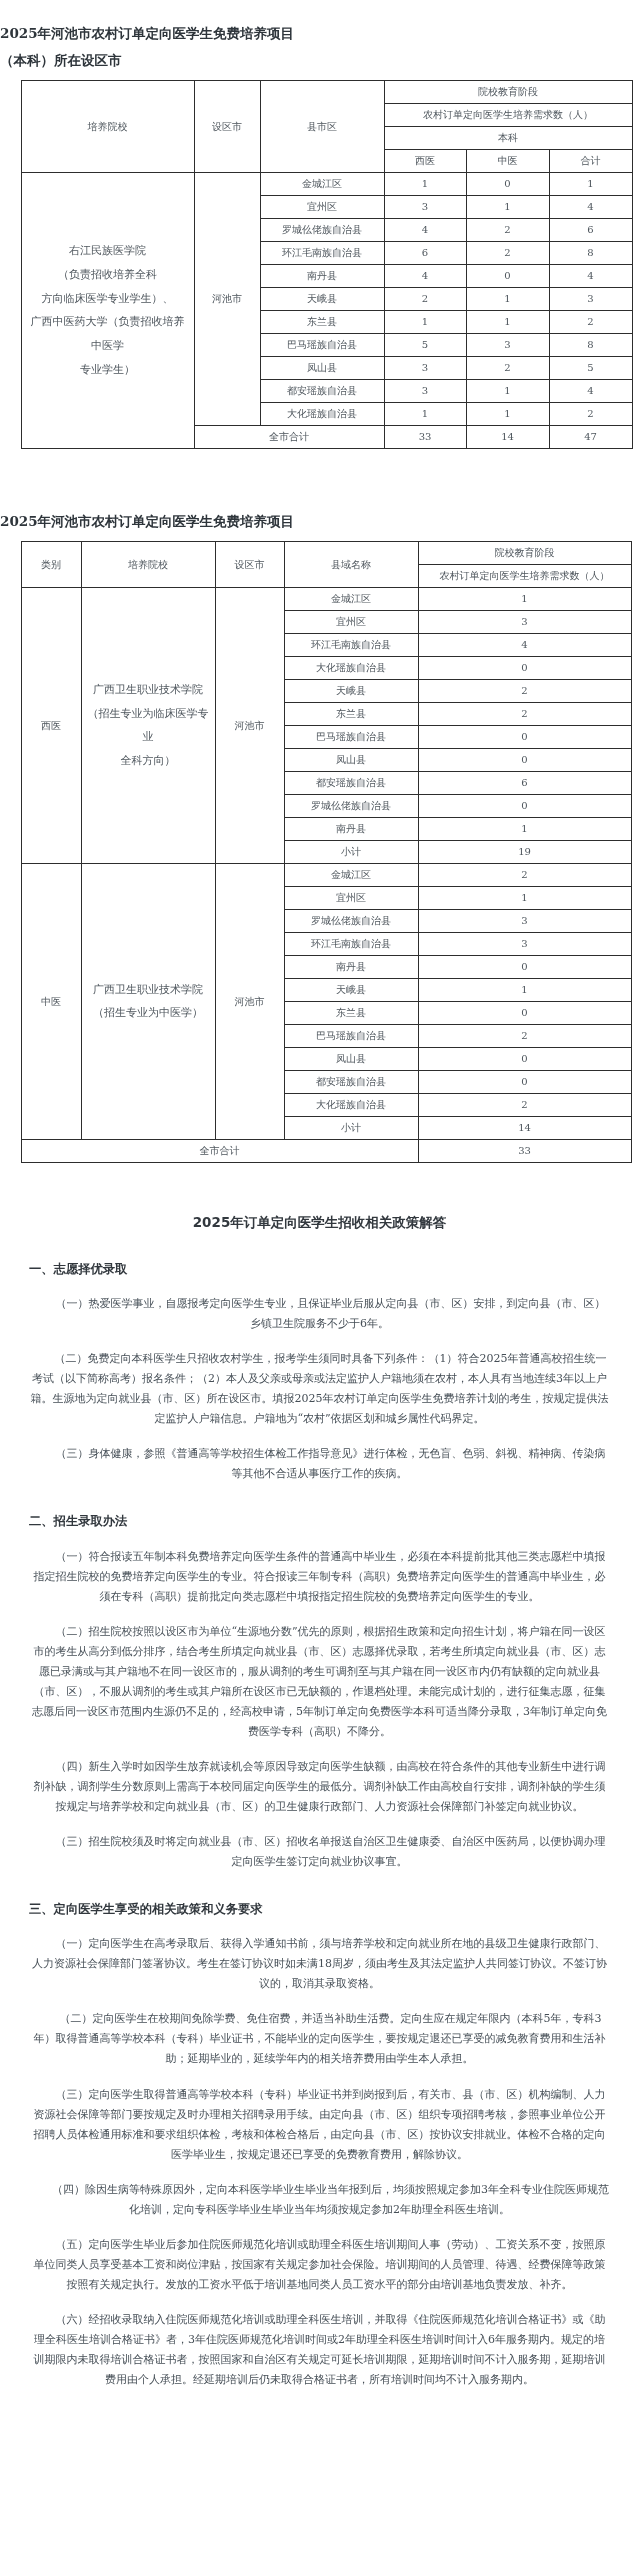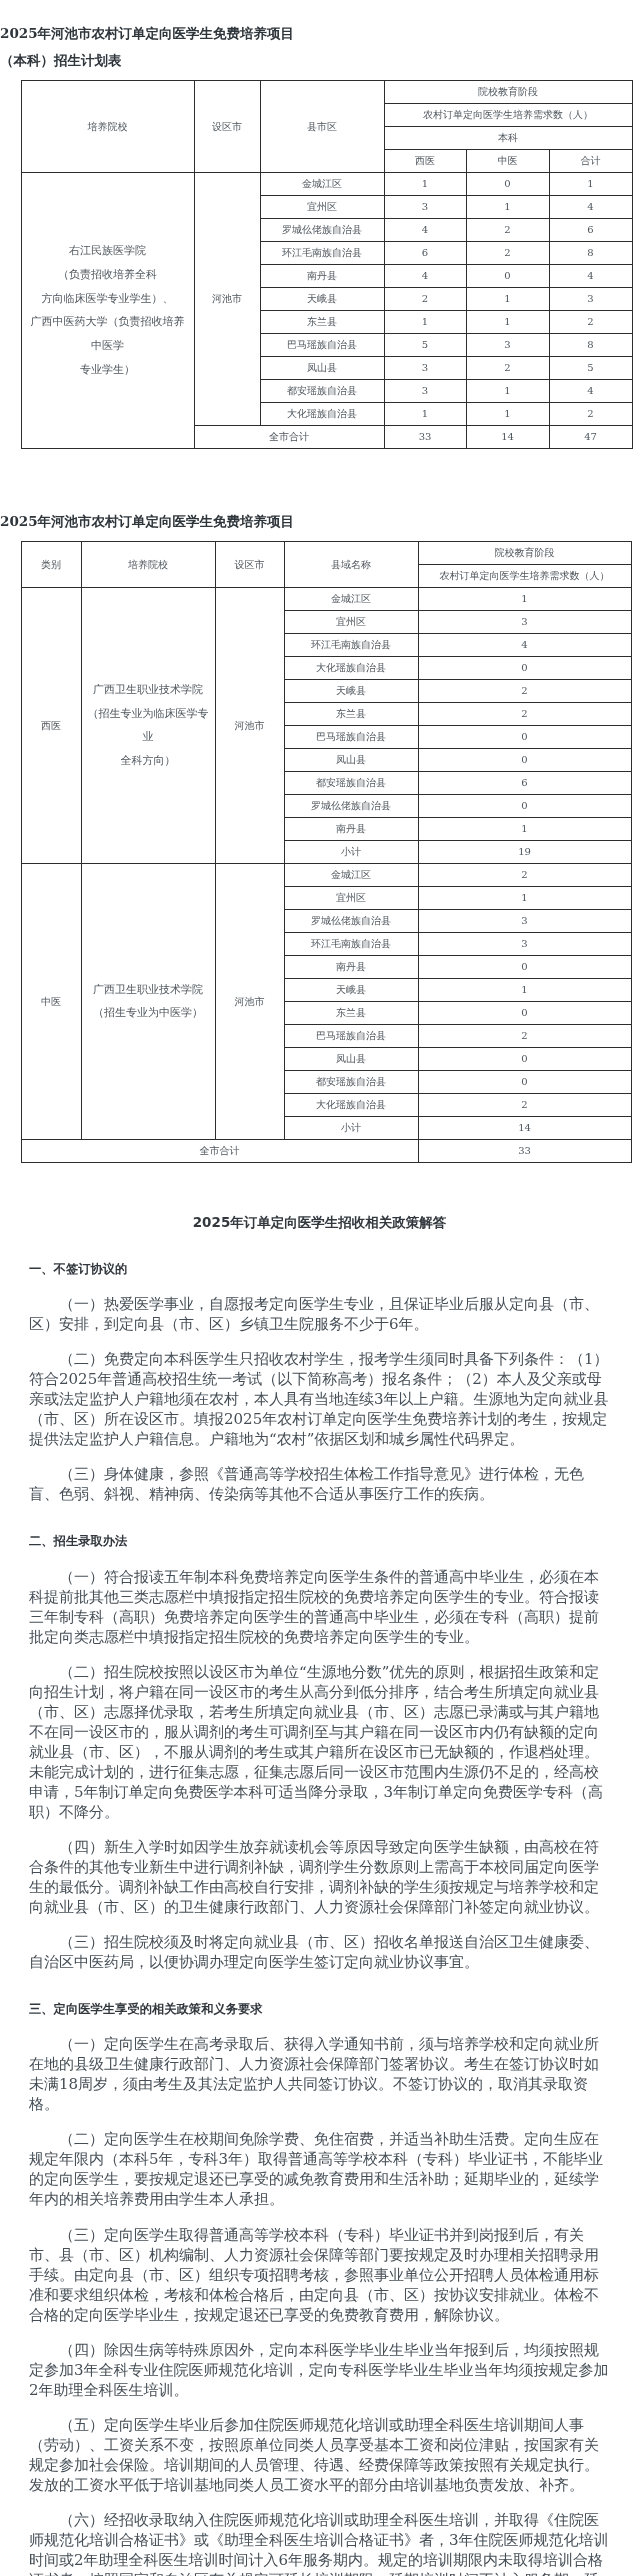--- a/index.html
+++ b/index.html
@@ -28,32 +28,32 @@
   .policy-title{
     text-align:center;font-family:"DejaVu Sans","Liberation Sans",sans-serif;
     font-weight:bold;font-size:13.5px;line-height:20px;color:#32383e;margin:0 0 9px 0;
   }
   .policy h3{
     font-family:"DejaVu Sans","Liberation Sans",sans-serif;
     font-weight:bold;font-size:12.3px;line-height:20px;color:#32383e;
     margin:27px 0 4.7px 0;
   }
   .policy p{
-    font-size:15px;line-height:20px;margin:15.2px 0 0 0;
-    text-indent:2em;text-align:left;color:#454e56;
+    font-size:11px;line-height:20px;margin:15.2px 0 0 0;
+    text-indent:2em;text-align:center;color:#454e56;
   }
 </style>
 </head>
 <body>
 
 <div class="doc">
 
   <div class="title-block">
     <div class="table-title">2025年河池市农村订单定向医学生免费培养项目</div>
-    <div class="table-title">（本科）招生计划表</div>
+    <div class="table-title">（本科）所在设区市</div>
   </div>
 
   <div class="tbl-wrap">
     <table>
       <colgroup>
         <col style="width:173px">
           <col style="width:66px">
           <col style="width:124px">
         <col style="width:82px">
           <col style="width:83px">
@@ -296,21 +296,21 @@
             <td colspan="4">全市合计</td>
             <td>33</td>
           </tr>
         </tbody>
     </table>
   </div>
 
   <div class="policy">
     <div class="policy-title">2025年订单定向医学生招收相关政策解答</div>
     <div>
-        <h3>一、不签订协议的</h3>
+        <h3>一、志愿择优录取</h3>
         <p>（一）热爱医学事业，自愿报考定向医学生专业，且保证毕业后服从定向县（市、区）安排，到定向县（市、区）乡镇卫生院服务不少于6年。</p>
         <p>（二）免费定向本科医学生只招收农村学生，报考学生须同时具备下列条件：（1）符合2025年普通高校招生统一考试（以下简称高考）报名条件；（2）本人及父亲或母亲或法定监护人户籍地须在农村，本人具有当地连续3年以上户籍。生源地为定向就业县（市、区）所在设区市。填报2025年农村订单定向医学生免费培养计划的考生，按规定提供法定监护人户籍信息。户籍地为“农村”依据区划和城乡属性代码界定。</p>
         <p>（三）身体健康，参照《普通高等学校招生体检工作指导意见》进行体检，无色盲、色弱、斜视、精神病、传染病等其他不合适从事医疗工作的疾病。</p>
         <h3>二、招生录取办法</h3>
         <p>（一）符合报读五年制本科免费培养定向医学生条件的普通高中毕业生，必须在本科提前批其他三类志愿栏中填报指定招生院校的免费培养定向医学生的专业。符合报读三年制专科（高职）免费培养定向医学生的普通高中毕业生，必须在专科（高职）提前批定向类志愿栏中填报指定招生院校的免费培养定向医学生的专业。</p>
         <p>（二）招生院校按照以设区市为单位“生源地分数”优先的原则，根据招生政策和定向招生计划，将户籍在同一设区市的考生从高分到低分排序，结合考生所填定向就业县（市、区）志愿择优录取，若考生所填定向就业县（市、区）志愿已录满或与其户籍地不在同一设区市的，服从调剂的考生可调剂至与其户籍在同一设区市内仍有缺额的定向就业县（市、区），不服从调剂的考生或其户籍所在设区市已无缺额的，作退档处理。未能完成计划的，进行征集志愿，征集志愿后同一设区市范围内生源仍不足的，经高校申请，5年制订单定向免费医学本科可适当降分录取，3年制订单定向免费医学专科（高职）不降分。</p>
         <p>（四）新生入学时如因学生放弃就读机会等原因导致定向医学生缺额，由高校在符合条件的其他专业新生中进行调剂补缺，调剂学生分数原则上需高于本校同届定向医学生的最低分。调剂补缺工作由高校自行安排，调剂补缺的学生须按规定与培养学校和定向就业县（市、区）的卫生健康行政部门、人力资源社会保障部门补签定向就业协议。</p>
         <p>（三）招生院校须及时将定向就业县（市、区）招收名单报送自治区卫生健康委、自治区中医药局，以便协调办理定向医学生签订定向就业协议事宜。</p>
         <h3>三、定向医学生享受的相关政策和义务要求</h3>
         <p>（一）定向医学生在高考录取后、获得入学通知书前，须与培养学校和定向就业所在地的县级卫生健康行政部门、人力资源社会保障部门签署协议。考生在签订协议时如未满18周岁，须由考生及其法定监护人共同签订协议。不签订协议的，取消其录取资格。</p>

